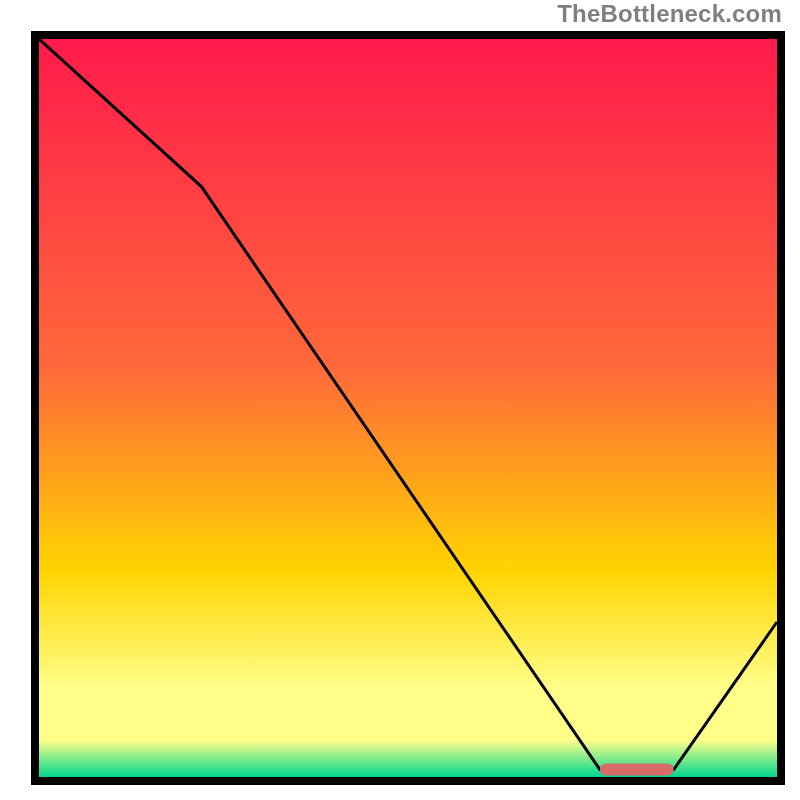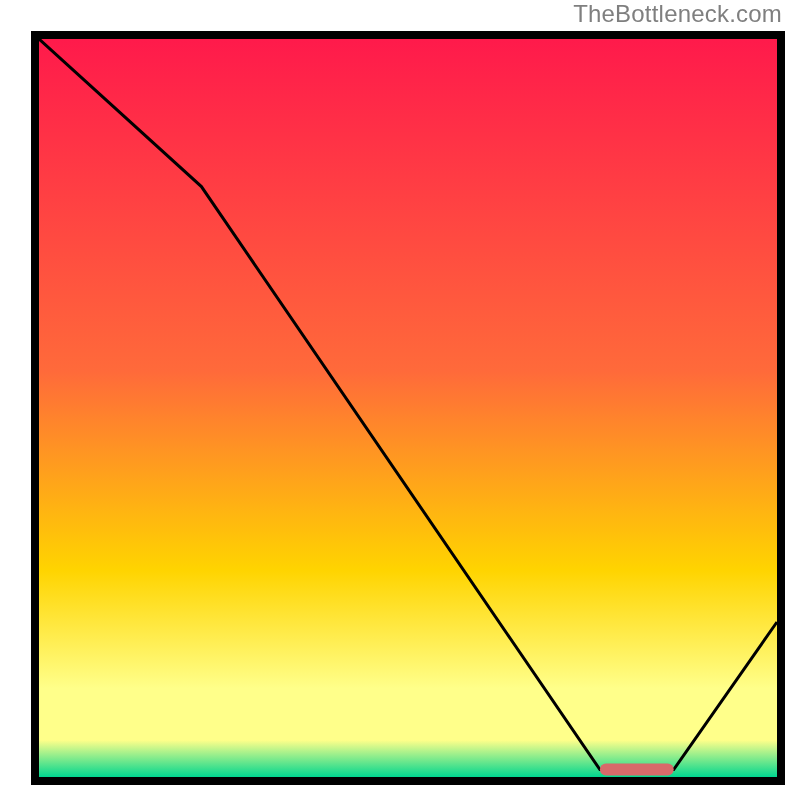--- a/index.html
+++ b/index.html
@@ -24,21 +24,21 @@
     height: 738px;
     border: 8px solid #000;
     box-sizing: content-box;
   }
   .attribution {
     position: absolute;
     top: 0px;
     right: 18px;
     font-size: 24px;
     color: #7f7f7f;
-    font-weight: 400;
+    font-weight: 700;
     letter-spacing: 0.2px;
     text-align: center;
   }
   svg.plot {
     position: absolute;
     left: 39px;
     top: 39px;
     width: 738px;
     height: 738px;
   }

